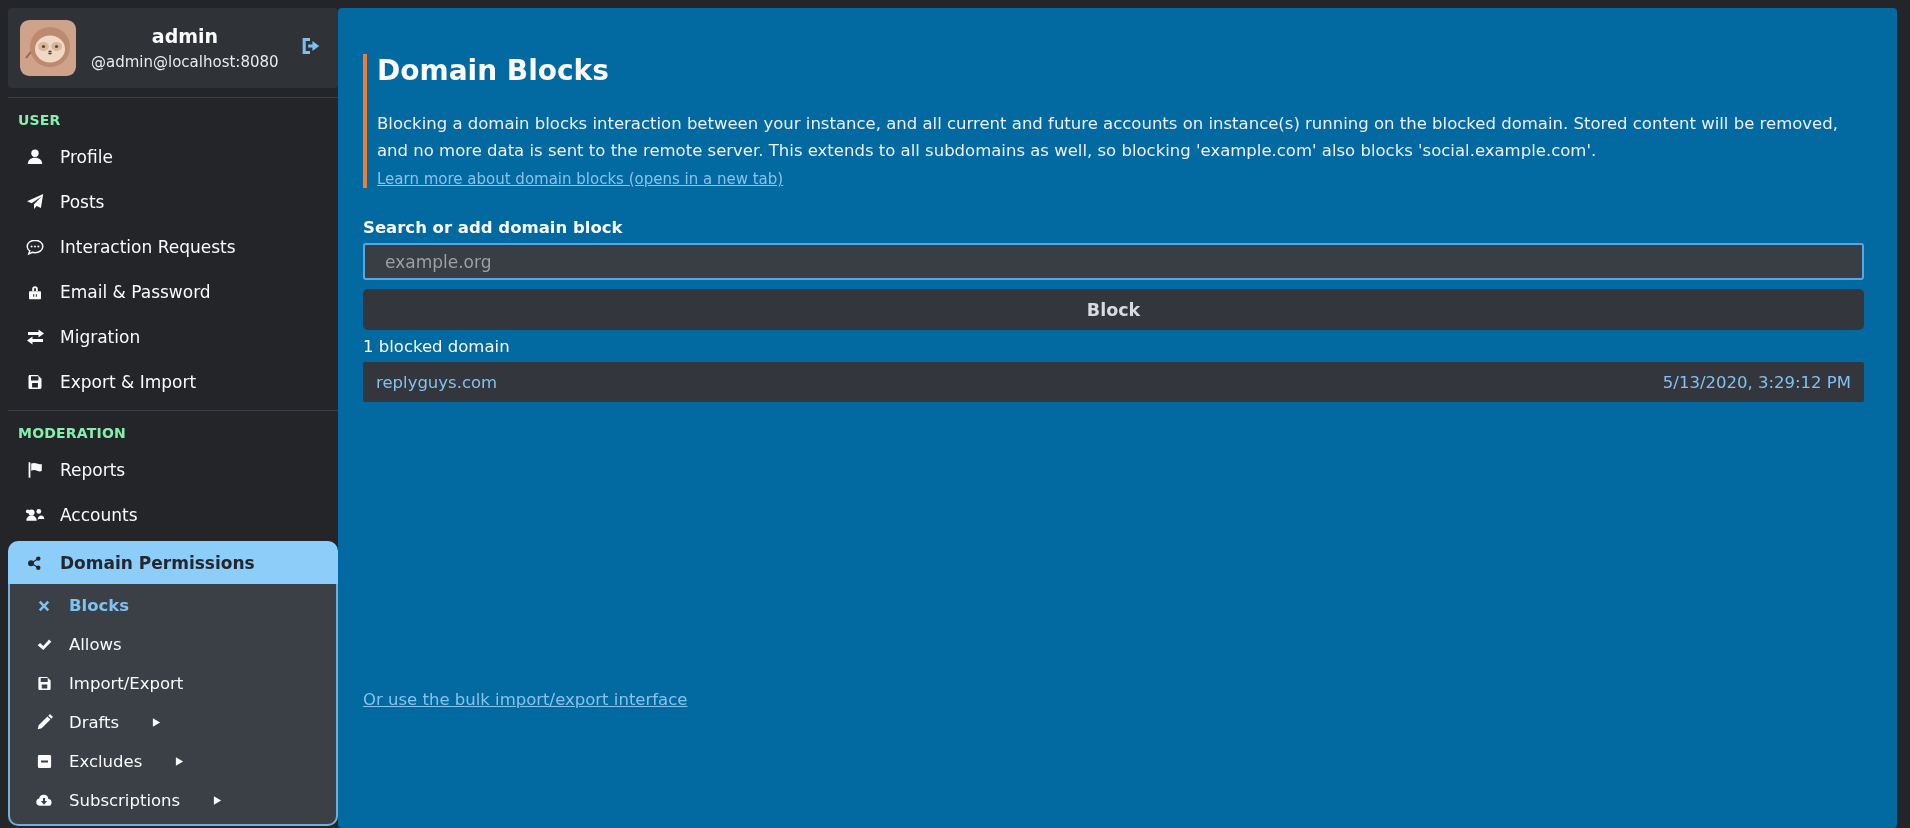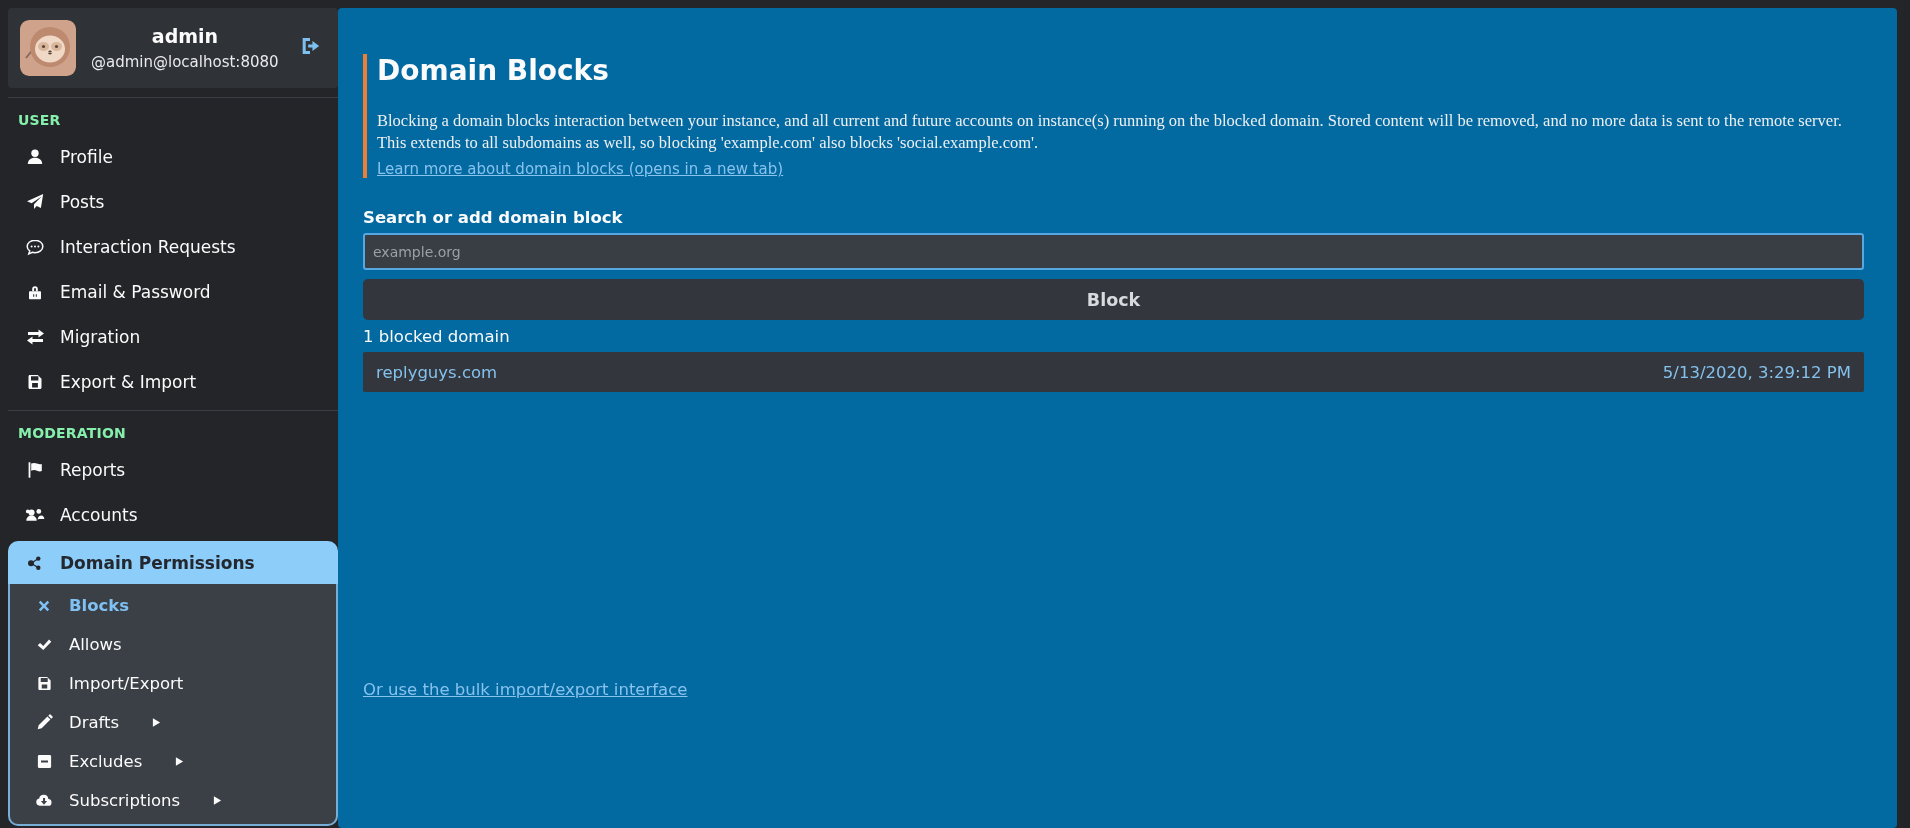--- a/index.html
+++ b/index.html
@@ -45,27 +45,27 @@
   .caret{margin-left:12px;color:#fbfbfb;}
 
   
   .main{
     position:absolute;left:338px;top:8px;width:1559px;height:820px;
     background:#0369a1;border-radius:4px;box-sizing:border-box;
     padding:46px 33px 0 25px;
   }
   .header-block{border-left:4px solid #ee7e33;padding-left:10px;}
   .page-title{font-size:28px;font-weight:bold;margin:0;line-height:34px;}
-  .page-desc{margin:22px 0 0 0;font-size:16.5px;line-height:22px;color:#eef0f2;font-family:Liberation Serif, serif;}
+  .page-desc{margin:22px 0 0 0;font-size:16.5px;line-height:27px;color:#eef0f2;}
   .learn-link{display:inline-block;margin-top:6px;font-size:15px;color:#88c3ee;}
   .form-label{margin-top:30px;font-weight:bold;font-size:16.5px;}
   .search-input{
     display:block;margin-top:6px;width:100%;height:37px;box-sizing:border-box;
     background:#393d44;border:2px solid #57a8e2;border-radius:3px;
-    color:#fbfbfb;padding:0 8px;font-size:14px;outline:none;
+    color:#fbfbfb;padding:0 20px;font-size:17px;outline:none;
     font-family:"DejaVu Sans","Liberation Sans",sans-serif;
   }
   .search-input::placeholder{color:#9aa0a8;}
   .block-btn{
     display:block;margin-top:9px;width:100%;height:41px;border:none;border-radius:5px;
     background:#33363c;color:#d7dade;font-weight:bold;font-size:17.5px;cursor:pointer;
     font-family:"DejaVu Sans","Liberation Sans",sans-serif;
   }
   .count-text{margin-top:7px;font-size:16.5px;}
   .domain-row{

